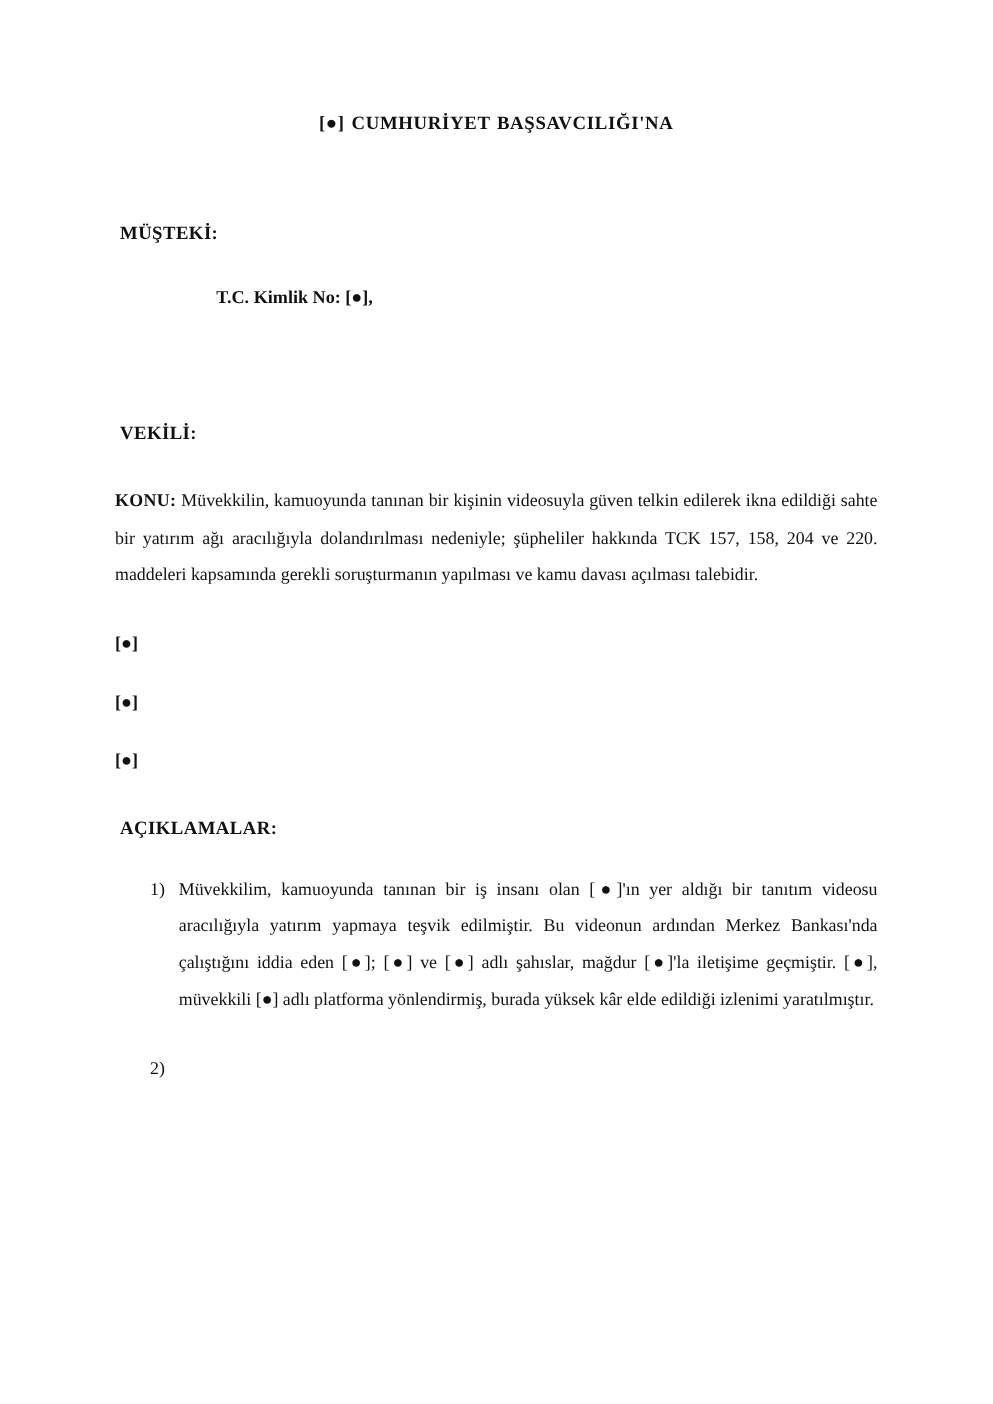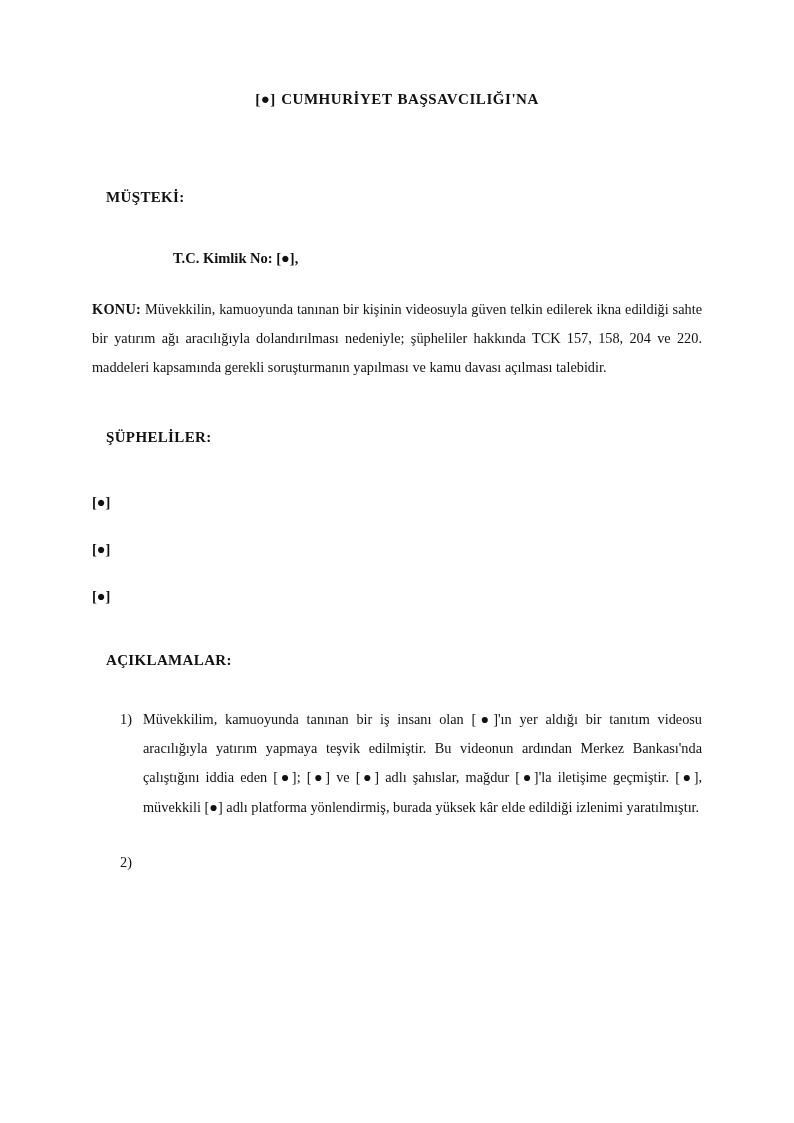--- a/index.html
+++ b/index.html
@@ -39,21 +39,21 @@
     padding-top: 90px;
     line-height: 1.25;
     word-spacing: 1px;
   }
 
   
   .section-heading {
     font-weight: bold;
     font-size: 15px;
     letter-spacing: 0.35px;
-    margin: 14px;
+    margin: 4px;
     line-height: 1.3;
   }
   .h-musteki   { padding-top: 65px; }
   .h-vekili    { padding-top: 85px; }
   .h-supheliler{ padding-top: 32px; }
   .h-aciklamalar{ padding-top: 32px; }
 
   
   .indent-line {
     font-size: 14.5px;
@@ -133,24 +133,24 @@
 <div class="page">
   <div class="content">
 
     <h1 class="doc-title">[●] CUMHURİYET BAŞSAVCILIĞI'NA</h1>
 
     <h2 class="section-heading h-musteki">MÜŞTEKİ:</h2>
 
     <p class="indent-line l-kimlik">T.C. Kimlik No: [●],</p>
 
 
+    <h2 class="section-heading h-vekili">VEKİLİ:</h2>
 
     <p class="body-par"><span class="lead">KONU:</span><span> Müvekkilin, kamuoyunda tanınan bir kişinin videosuyla güven telkin edilerek ikna edildiği sahte bir yatırım ağı aracılığıyla dolandırılması nedeniyle; şüpheliler hakkında TCK 157, 158, 204 ve 220. maddeleri kapsamında gerekli soruşturmanın yapılması ve kamu davası açılması talebidir.</span></p>
 
-    <h2 class="section-heading h-supheliler">ŞÜPHELİLER:</h2>
 
     <p class="ph-line ph-1">[●]</p>
 
     <p class="ph-line ph-2">[●]</p>
 
     <p class="ph-line ph-3">[●]</p>
 
     <h2 class="section-heading h-aciklamalar">AÇIKLAMALAR:</h2>
 
     <ol class="num-list">

